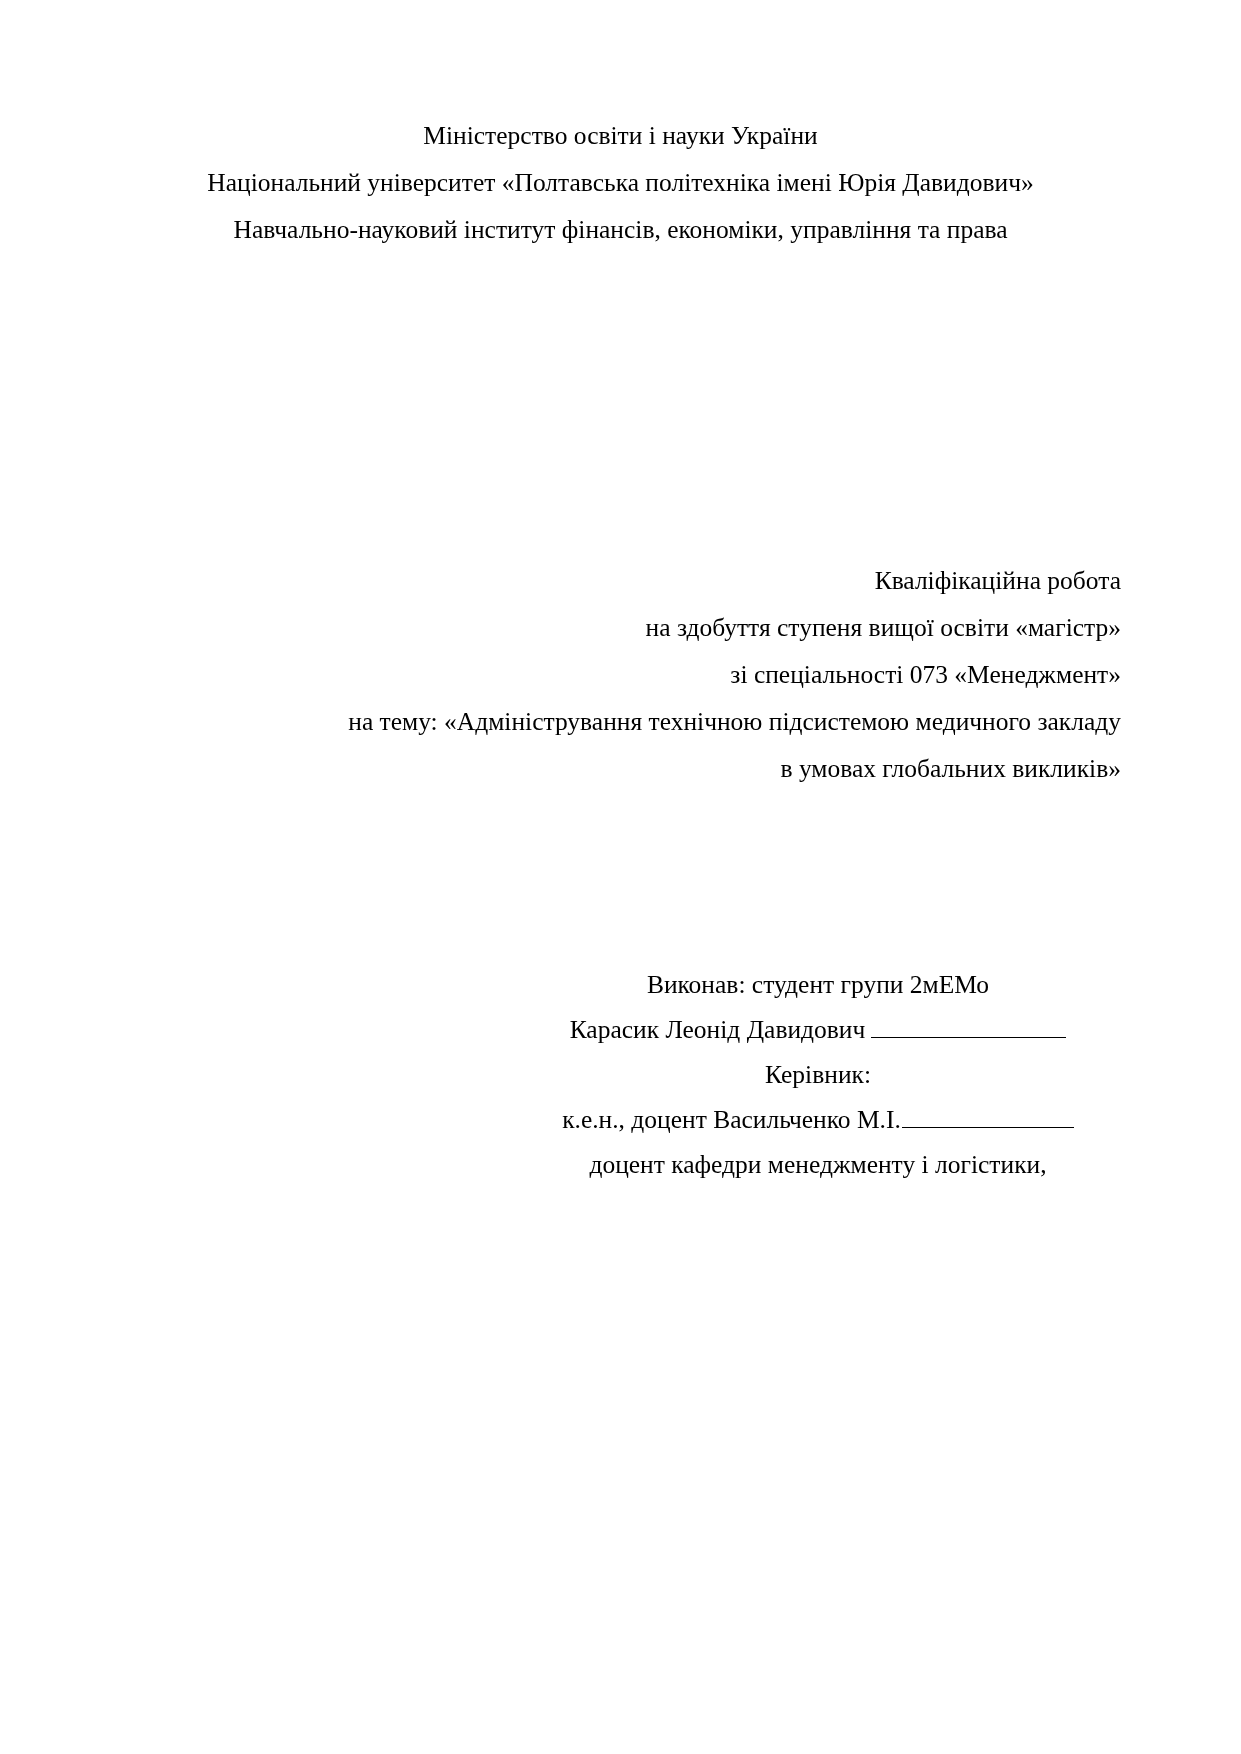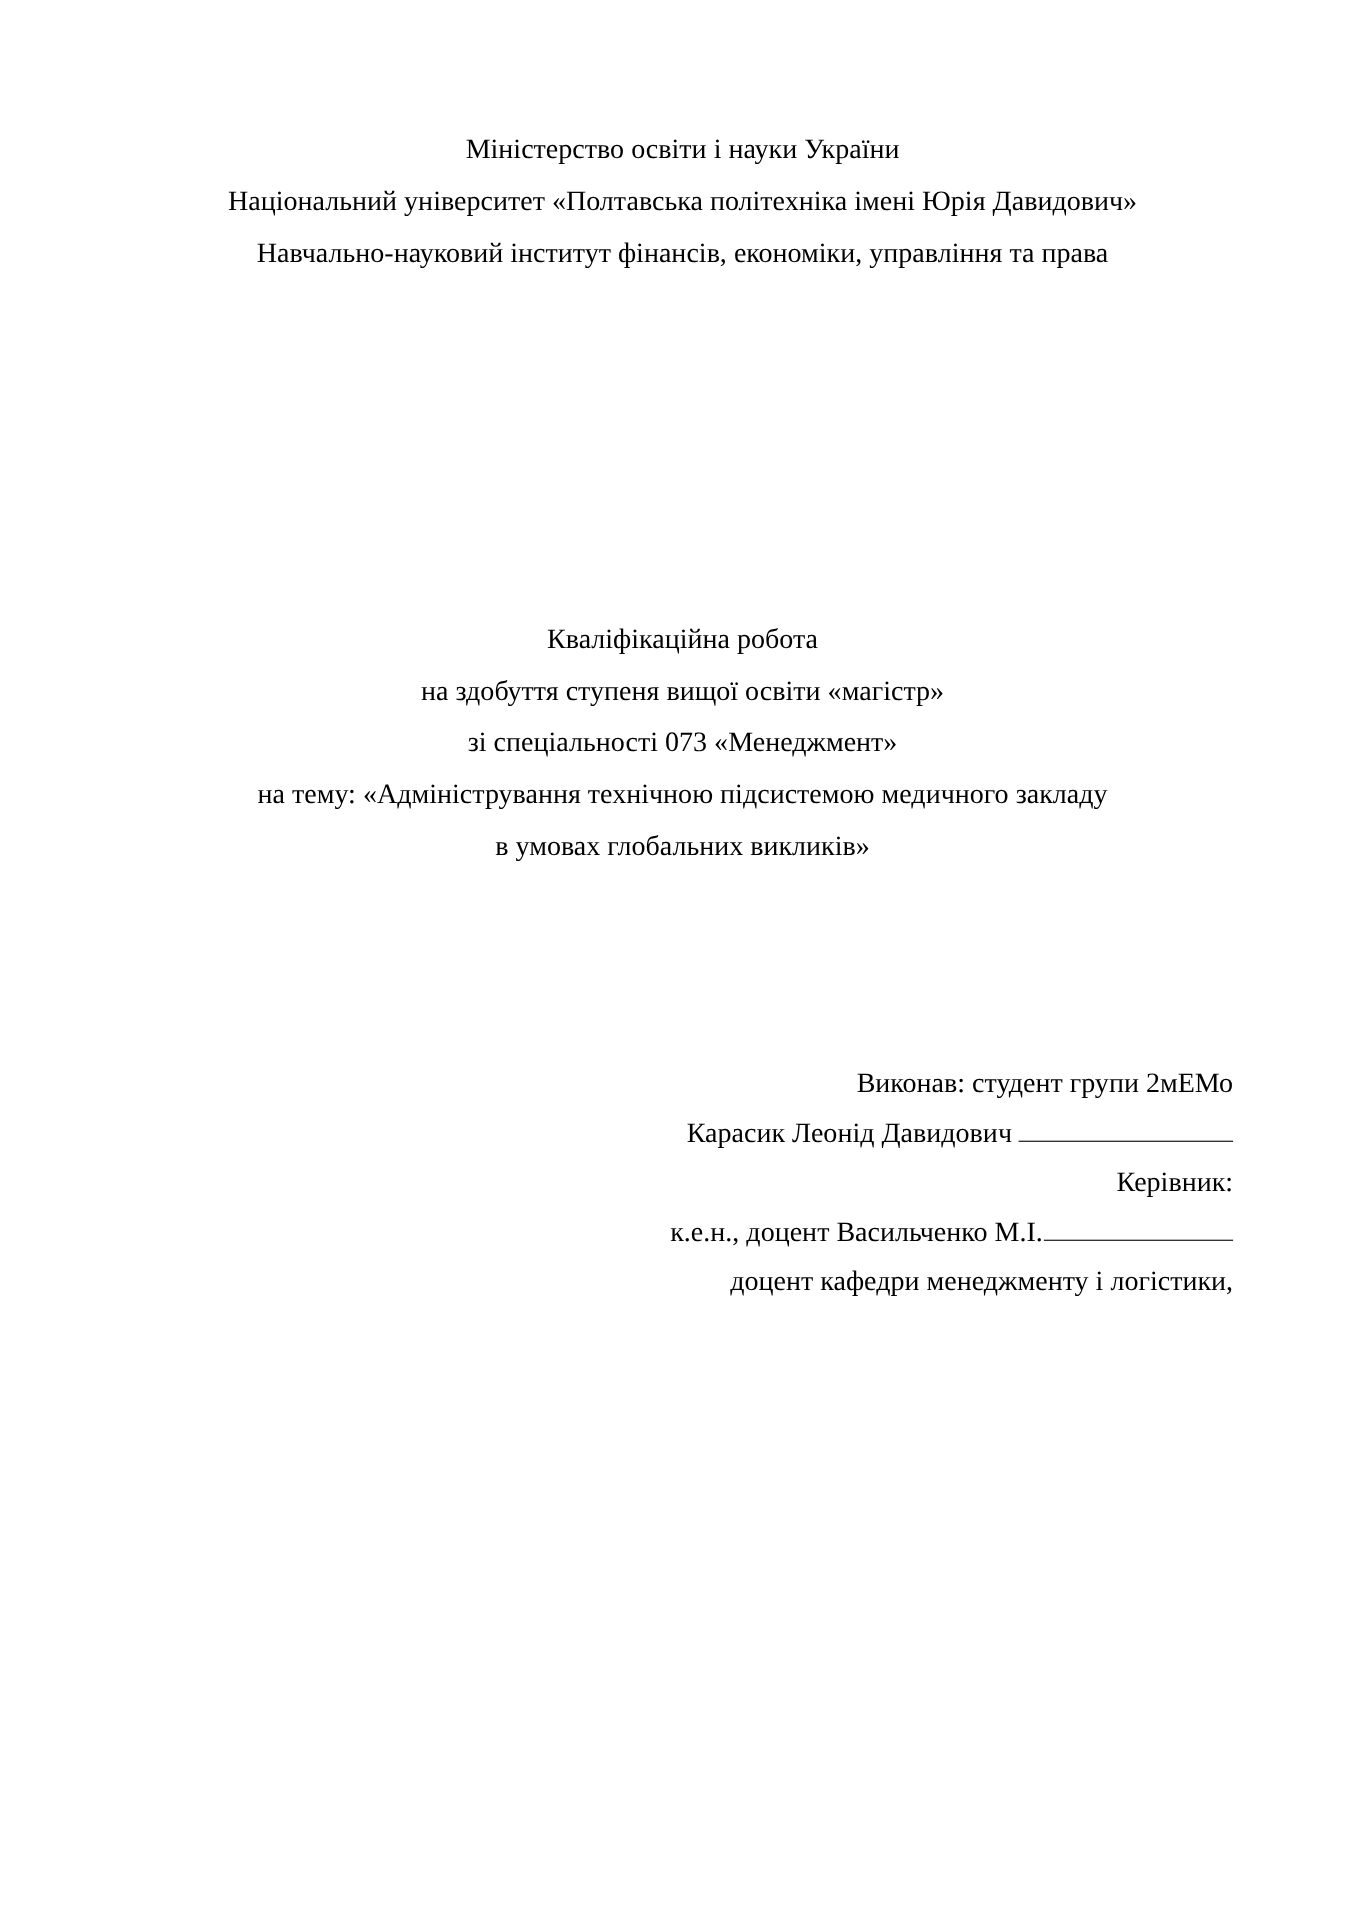--- a/index.html
+++ b/index.html
@@ -39,35 +39,35 @@
     line-height: 47px;
     white-space: nowrap;
   }
 
   
   .work-block {
     position: absolute;
     top: 557px;
     left: 0;
     right: 0;
-    text-align: center;
+    text-align: right;
   }
   .work-block .line {
     font-size: 25.5px;
     line-height: 47px;
     white-space: nowrap;
   }
 
   
   .author-block {
     position: absolute;
     top: 962px;
     left: 395px;
     right: 0;
-    text-align: right;
+    text-align: center;
   }
   .author-block .line {
     font-size: 25.5px;
     line-height: 45px;
     white-space: nowrap;
   }
   .rule {
     display: inline-block;
     border-bottom: 1.6px solid #000;
     vertical-align: baseline;

